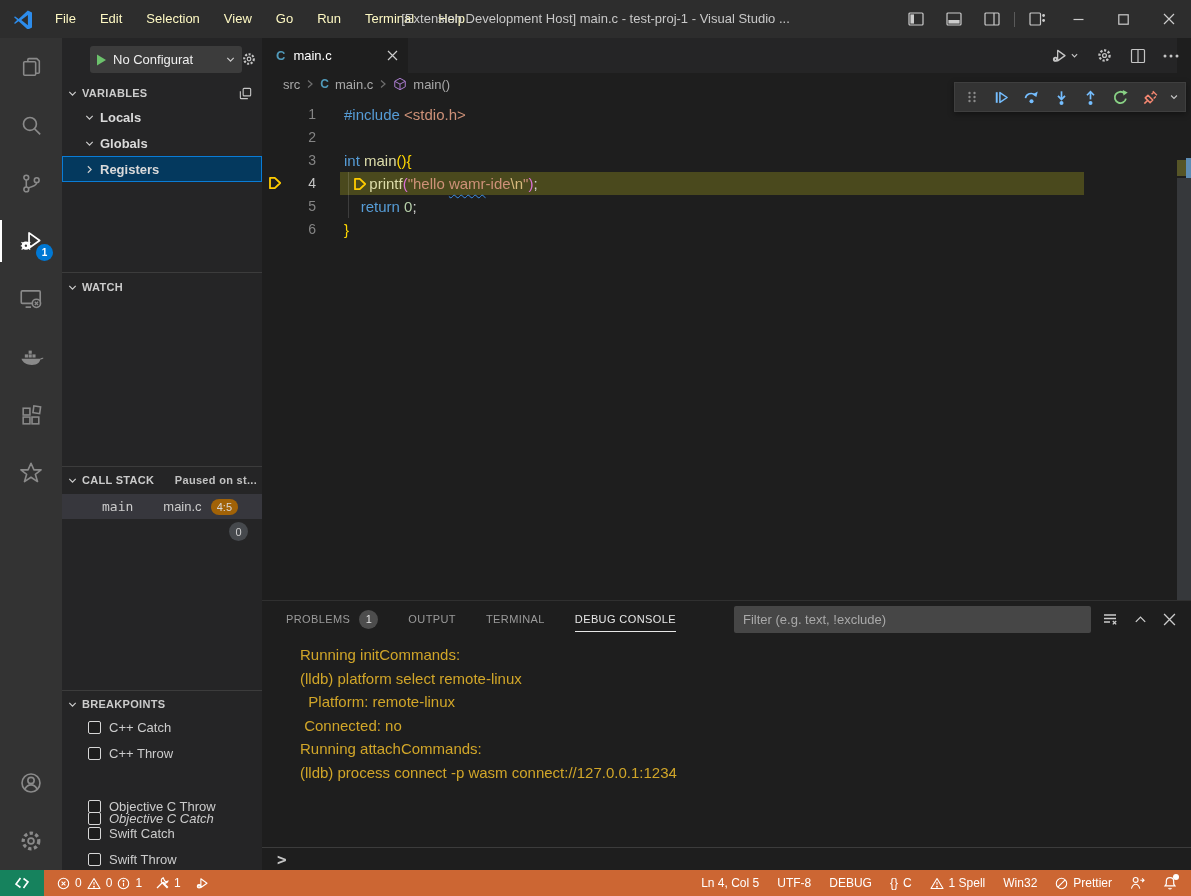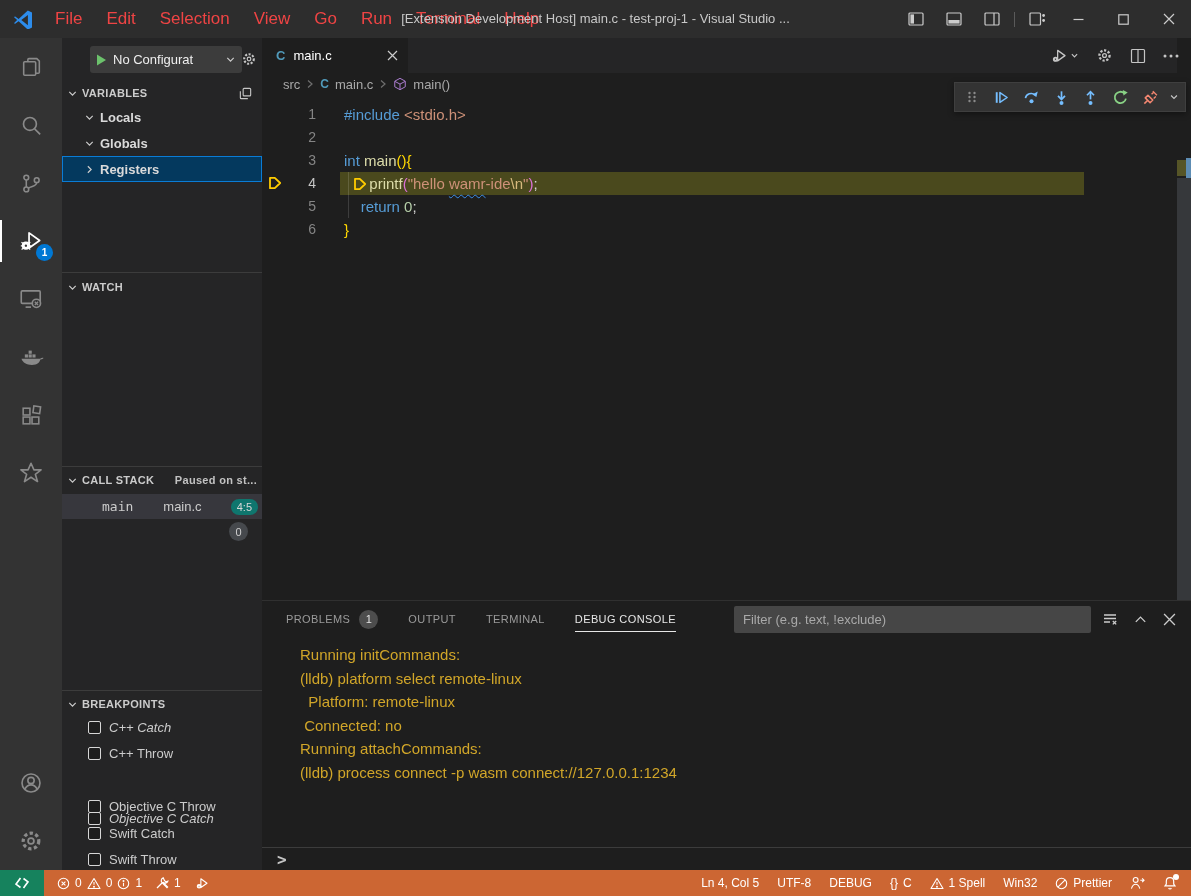--- a/index.html
+++ b/index.html
@@ -3,21 +3,21 @@
 <meta charset="utf-8">
 <style>
 *{margin:0;padding:0;box-sizing:border-box;font-family:"Liberation Sans",sans-serif}
 html,body{background:#1e1e1e}
 #app{position:relative;width:1191px;height:896px;background:#1e1e1e;overflow:hidden;color:#ccc;font-size:13px}
 svg{display:block}
 
 .titlebar{position:absolute;top:0;left:0;right:0;height:38px;background:#2d2d2d;display:flex;align-items:center;z-index:50}
 .logo{margin:0 10px 0 13px}
 .menubar{display:flex}
-.menu-item{padding:0 12px;line-height:38px;color:#ef4444;font-size:17px;cursor:default}
+.menu-item{padding:0 12px;line-height:38px;color:#fef9c3;font-size:13px;cursor:default}
 .window-title{position:absolute;left:50%;top:0;transform:translateX(-50%);line-height:38px;color:#c8c8c8;font-size:13px;white-space:nowrap}
 .win-right{position:absolute;right:0;top:0;height:38px;display:flex;align-items:center}
 .wc{width:38px;height:38px;display:flex;align-items:center;justify-content:center;color:#cccccc}
 .wc.ctl{width:45px}
 .wc-sep{width:1px;height:15px;background:#5a5a5a;margin:0 3px}
 
 .activitybar{position:absolute;top:38px;left:0;width:62px;bottom:26px;background:#333333;display:flex;flex-direction:column;z-index:40}
 .ab-item{position:relative;height:58px;display:flex;align-items:center;justify-content:center;color:#8a8a8a}
 .ab-item.active{color:#ffffff}
 .ab-item.active::before{content:"";position:absolute;left:0;top:8px;bottom:8px;width:2px;background:#ffffff}
@@ -31,21 +31,21 @@
 .sb-header{position:absolute;left:0;right:0;height:22px;display:flex;align-items:center;gap:4px;padding-left:5px;font-size:11px;font-weight:700;color:#cccccc;letter-spacing:.3px}
 .sb-divider{position:absolute;left:0;right:0;height:1px;background:#3c3c3c}
 .hdr-icon{margin-left:auto;margin-right:9px;color:#c5c5c5}
 .var-row{position:absolute;left:0;right:0;height:26px;display:flex;align-items:center;gap:5px;padding-left:22px;font-size:13px;font-weight:700;color:#dadada}
 .var-row.sel{background:#04395e;outline:1px solid #0a7cd6;outline-offset:-1px}
 .chev{display:flex;color:#cccccc}
 .cs-status{margin-left:auto;margin-right:5px;font-size:11px;font-weight:700;color:#c2c2c2;white-space:nowrap}
 .cs-row{position:absolute;left:0;right:0;top:456px;height:25px;background:#37373d;display:flex;align-items:center;font-size:13px;color:#cccccc}
 .cs-name{font-family:"DejaVu Sans Mono",monospace;margin-left:40px}
 .cs-file{margin-left:30px}
-.badge-pill{margin-left:auto;margin-right:4px;background:#0f766e;color:#d8d8d8;border-radius:10px;padding:2px 6px;font-size:11px}
+.badge-pill{margin-left:auto;margin-right:24px;background:#a16207;color:#d8d8d8;border-radius:10px;padding:2px 6px;font-size:11px}
 .thread-badge{position:absolute;top:484px;right:14px;width:19px;height:19px;background:#46494d;border-radius:50%;color:#cfcfcf;font-size:11px;display:flex;align-items:center;justify-content:center}
 .bp-row{position:absolute;left:0;right:0;height:26px;display:flex;align-items:center;gap:8px;padding-left:26px;font-size:13px;color:#cccccc}
 .checkbox{width:13px;height:13px;border:1.5px solid #d7d7d7;border-radius:2px;background:#1e1e1e;flex:none}
 
 .editor{position:absolute;top:38px;left:262px;right:0;height:562px;background:#1e1e1e}
 .tabbar{position:absolute;top:0;left:0;right:0;height:35px;background:#252526;display:flex}
 .tab{width:146px;background:#1e1e1e;display:flex;align-items:center;padding:0 10px 0 14px;gap:8px}
 .tab-lang{color:#519aba;font-weight:700;font-size:13px}
 .tab-label{color:#ffffff;font-size:13px;flex:1}
 .tab-close{color:#cccccc;display:flex}
@@ -332,21 +332,21 @@
     <div class="sb-divider" style="top:652px"></div>
     <div class="sb-header" style="top:655px">
       <span class="chev">
           <svg width="11" height="11" viewBox="0 0 12 12">
             <polyline points="2.5,4.2 6,7.8 9.5,4.2" fill="none" stroke="currentColor" stroke-width="1.3"></polyline>
           </svg>
         </span>
       <span>BREAKPOINTS</span>
     </div>
     <div id="bp-list">
-        <div class="bp-row" style="top: 676px; font-style: italic;">
+        <div class="bp-row" style="top: 676px;">
           <span class="checkbox"></span>
           <span>C++ Catch</span>
         </div>
         <div class="bp-row" style="top: 702.5px;">
           <span class="checkbox"></span>
           <span>C++ Throw</span>
         </div>
         <div class="bp-row" style="top: 767px; font-style: italic;">
           <span class="checkbox"></span>
           <span>Objective C Catch</span>

